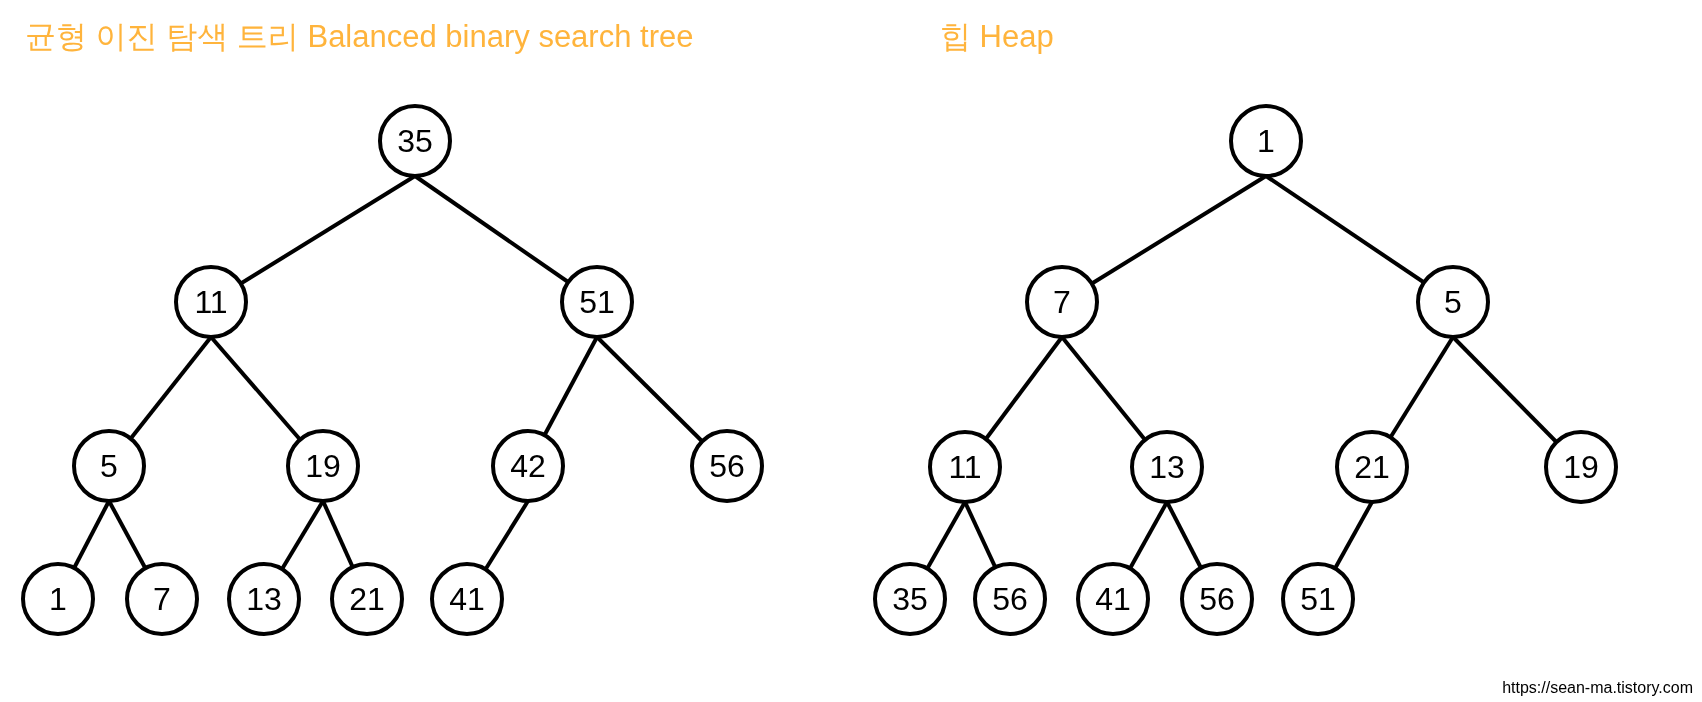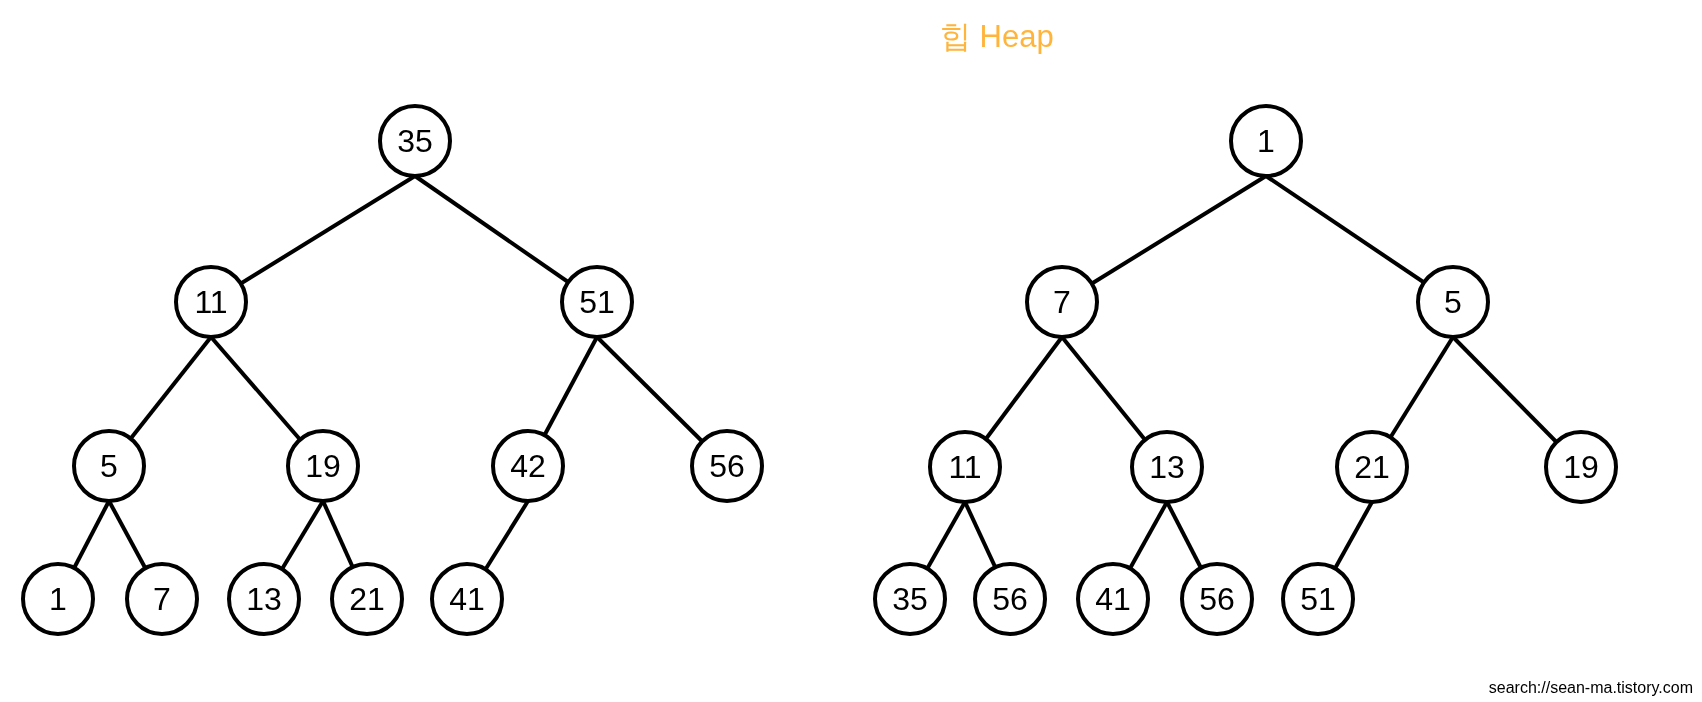--- a/index.html
+++ b/index.html
@@ -120,18 +120,19 @@
         <text x="1010" y="610">56</text>
         <circle cx="1113" cy="599" r="35" fill="#FFFFFF" stroke="#000000" stroke-width="4"></circle>
         <text x="1113" y="610">41</text>
         <circle cx="1217" cy="599" r="35" fill="#FFFFFF" stroke="#000000" stroke-width="4"></circle>
         <text x="1217" y="610">56</text>
         <circle cx="1318" cy="599" r="35" fill="#FFFFFF" stroke="#000000" stroke-width="4"></circle>
         <text x="1318" y="610">51</text>
       </g>
     </svg>
 
+  <div class="tree-title left" style="color: rgb(255, 180, 60);">균형 이진 탐색 트리 Balanced binary search tree</div>
 
   <div class="tree-title right" style="color: rgb(255, 180, 60);">힙 Heap</div>
 
-  <div class="watermark">search://sean-ma.tistory.com</div>
+  <div class="watermark">https://sean-ma.tistory.com</div>
 
 </div>
 
 </body></html>

